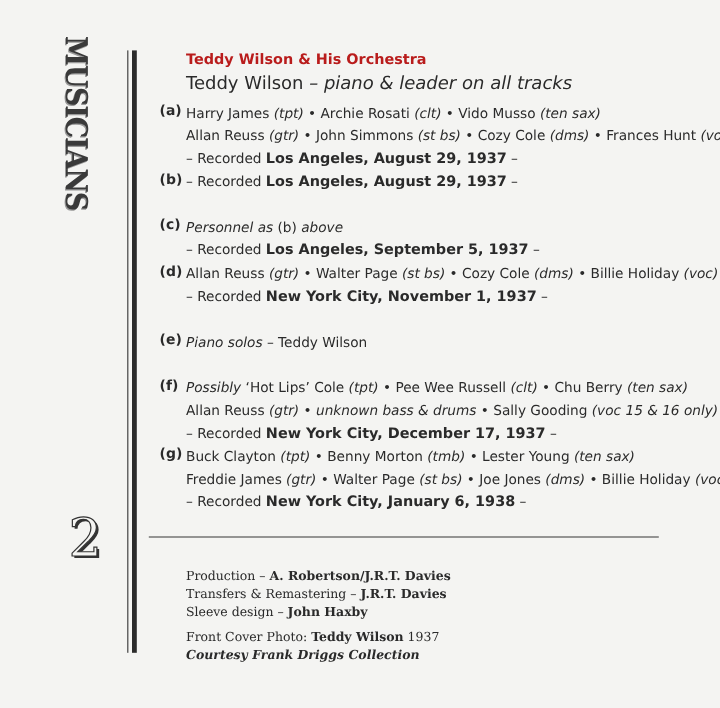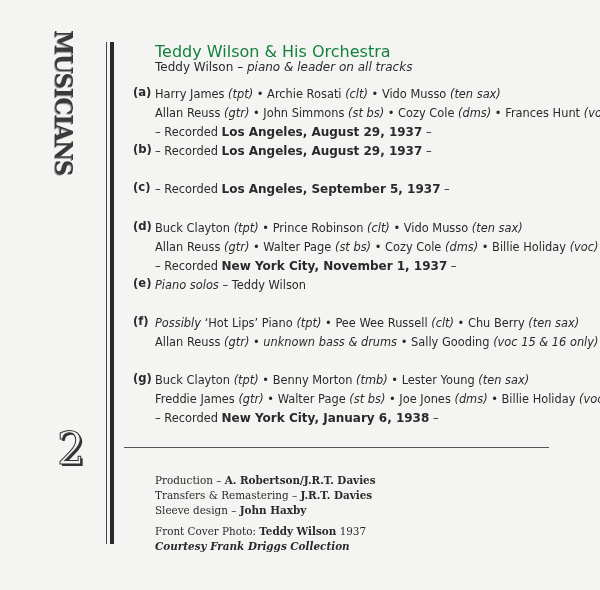--- a/index.html
+++ b/index.html
@@ -25,22 +25,22 @@
   }
   .vline-thin { position:absolute; left:106px; top:42px; width:1px; height:502px; background:#444; }
   .vline-thick { position:absolute; left:110px; top:42px; width:4px; height:502px; background:#2b2b2b; }
   .page-num {
     position:absolute; left:56px; top:424px; width:30px; height:50px;
     font-family:"DejaVu Serif", serif; font-size:44px; line-height:50px;
     color:#f4f4f2; text-align:center;
     -webkit-text-stroke:1px #333;
     text-shadow:2px 2px 0 #333;
   }
-  .header-title { position:absolute; left:155px; top:42px; font-weight:normal; font-size:16px; color:#15803d; }
-  .header-sub { position:absolute; left:155px; top:60px; font-size:12px; }
+  .header-title { position:absolute; left:155px; top:42px; font-weight:bold; font-size:12px; color:#b91c1c; }
+  .header-sub { position:absolute; left:155px; top:60px; font-size:15px; }
   .session { position:absolute; left:133px; width:460px; }
   .label { position:absolute; left:0; top:0; font-weight:bold; font-size:11.6px; }
   .lines { position:absolute; left:22px; top:0; white-space:nowrap; }
   .line { height:19px; line-height:19px; font-size:11.4px; }
   i { font-style:italic; }
   b { font-weight:bold; font-size:12px;text-align:right; }
   .hrule { position:absolute; left:124px; top:447px; width:425px; height:1px; background:#555; }
   .credits { position:absolute; left:155px; top:473px; font-family:"DejaVu Serif", serif; font-size:10.4px; line-height:15px; color:#2a2a2a; }
   .credits .row { white-space:nowrap; }
   .credits b { font-size:10.4px; }
@@ -77,42 +77,43 @@
       </div>
       <div class="session" style="top: 142px;">
         <div class="label">(b)</div>
         <div class="lines">
           <div class="line"><span>– Recorded </span><b>Los Angeles, August 29, 1937</b><span> –</span></div>
         </div>
       </div>
       <div class="session" style="top: 180px;">
         <div class="label">(c)</div>
         <div class="lines">
+          <div class="line"><i>Personnel as </i><span>(b)</span><i> above</i></div>
           <div class="line"><span>– Recorded </span><b>Los Angeles, September 5, 1937</b><span> –</span></div>
         </div>
       </div>
       <div class="session" style="top: 219px;">
         <div class="label">(d)</div>
         <div class="lines">
-          <div class="line"><span>Buck Clayton </span><i>(tpt)</i><span> • Prince Robinson </span><i>(clt)</i><span> • Vido Musso </span><i>(ten sax)</i></div>
           <div class="line"><span>Allan Reuss </span><i>(gtr)</i><span> • Walter Page </span><i>(st bs)</i><span> • Cozy Cole </span><i>(dms)</i><span> • Billie Holiday </span><i>(voc)</i></div>
           <div class="line"><span>– Recorded </span><b>New York City, November 1, 1937</b><span> –</span></div>
         </div>
       </div>
       <div class="session" style="top: 276px;">
         <div class="label">(e)</div>
         <div class="lines">
           <div class="line"><i>Piano solos</i><span> – Teddy Wilson</span></div>
         </div>
       </div>
       <div class="session" style="top: 314px;">
         <div class="label">(f)</div>
         <div class="lines">
-          <div class="line"><i>Possibly</i><span> ‘Hot Lips’ Piano </span><i>(tpt)</i><span> • Pee Wee Russell </span><i>(clt)</i><span> • Chu Berry </span><i>(ten sax)</i></div>
+          <div class="line"><i>Possibly</i><span> ‘Hot Lips’ Cole </span><i>(tpt)</i><span> • Pee Wee Russell </span><i>(clt)</i><span> • Chu Berry </span><i>(ten sax)</i></div>
           <div class="line"><span>Allan Reuss </span><i>(gtr)</i><span> • </span><i>unknown bass &amp; drums</i><span> • Sally Gooding </span><i>(voc 15 &amp; 16 only)</i></div>
+          <div class="line"><span>– Recorded </span><b>New York City, December 17, 1937</b><span> –</span></div>
         </div>
       </div>
       <div class="session" style="top: 371px;">
         <div class="label">(g)</div>
         <div class="lines">
           <div class="line"><span>Buck Clayton </span><i>(tpt)</i><span> • Benny Morton </span><i>(tmb)</i><span> • Lester Young </span><i>(ten sax)</i></div>
           <div class="line"><span>Freddie James </span><i>(gtr)</i><span> • Walter Page </span><i>(st bs)</i><span> • Joe Jones </span><i>(dms)</i><span> • Billie Holiday </span><i>(voc)</i></div>
           <div class="line"><span>– Recorded </span><b>New York City, January 6, 1938</b><span> –</span></div>
         </div>
       </div>

